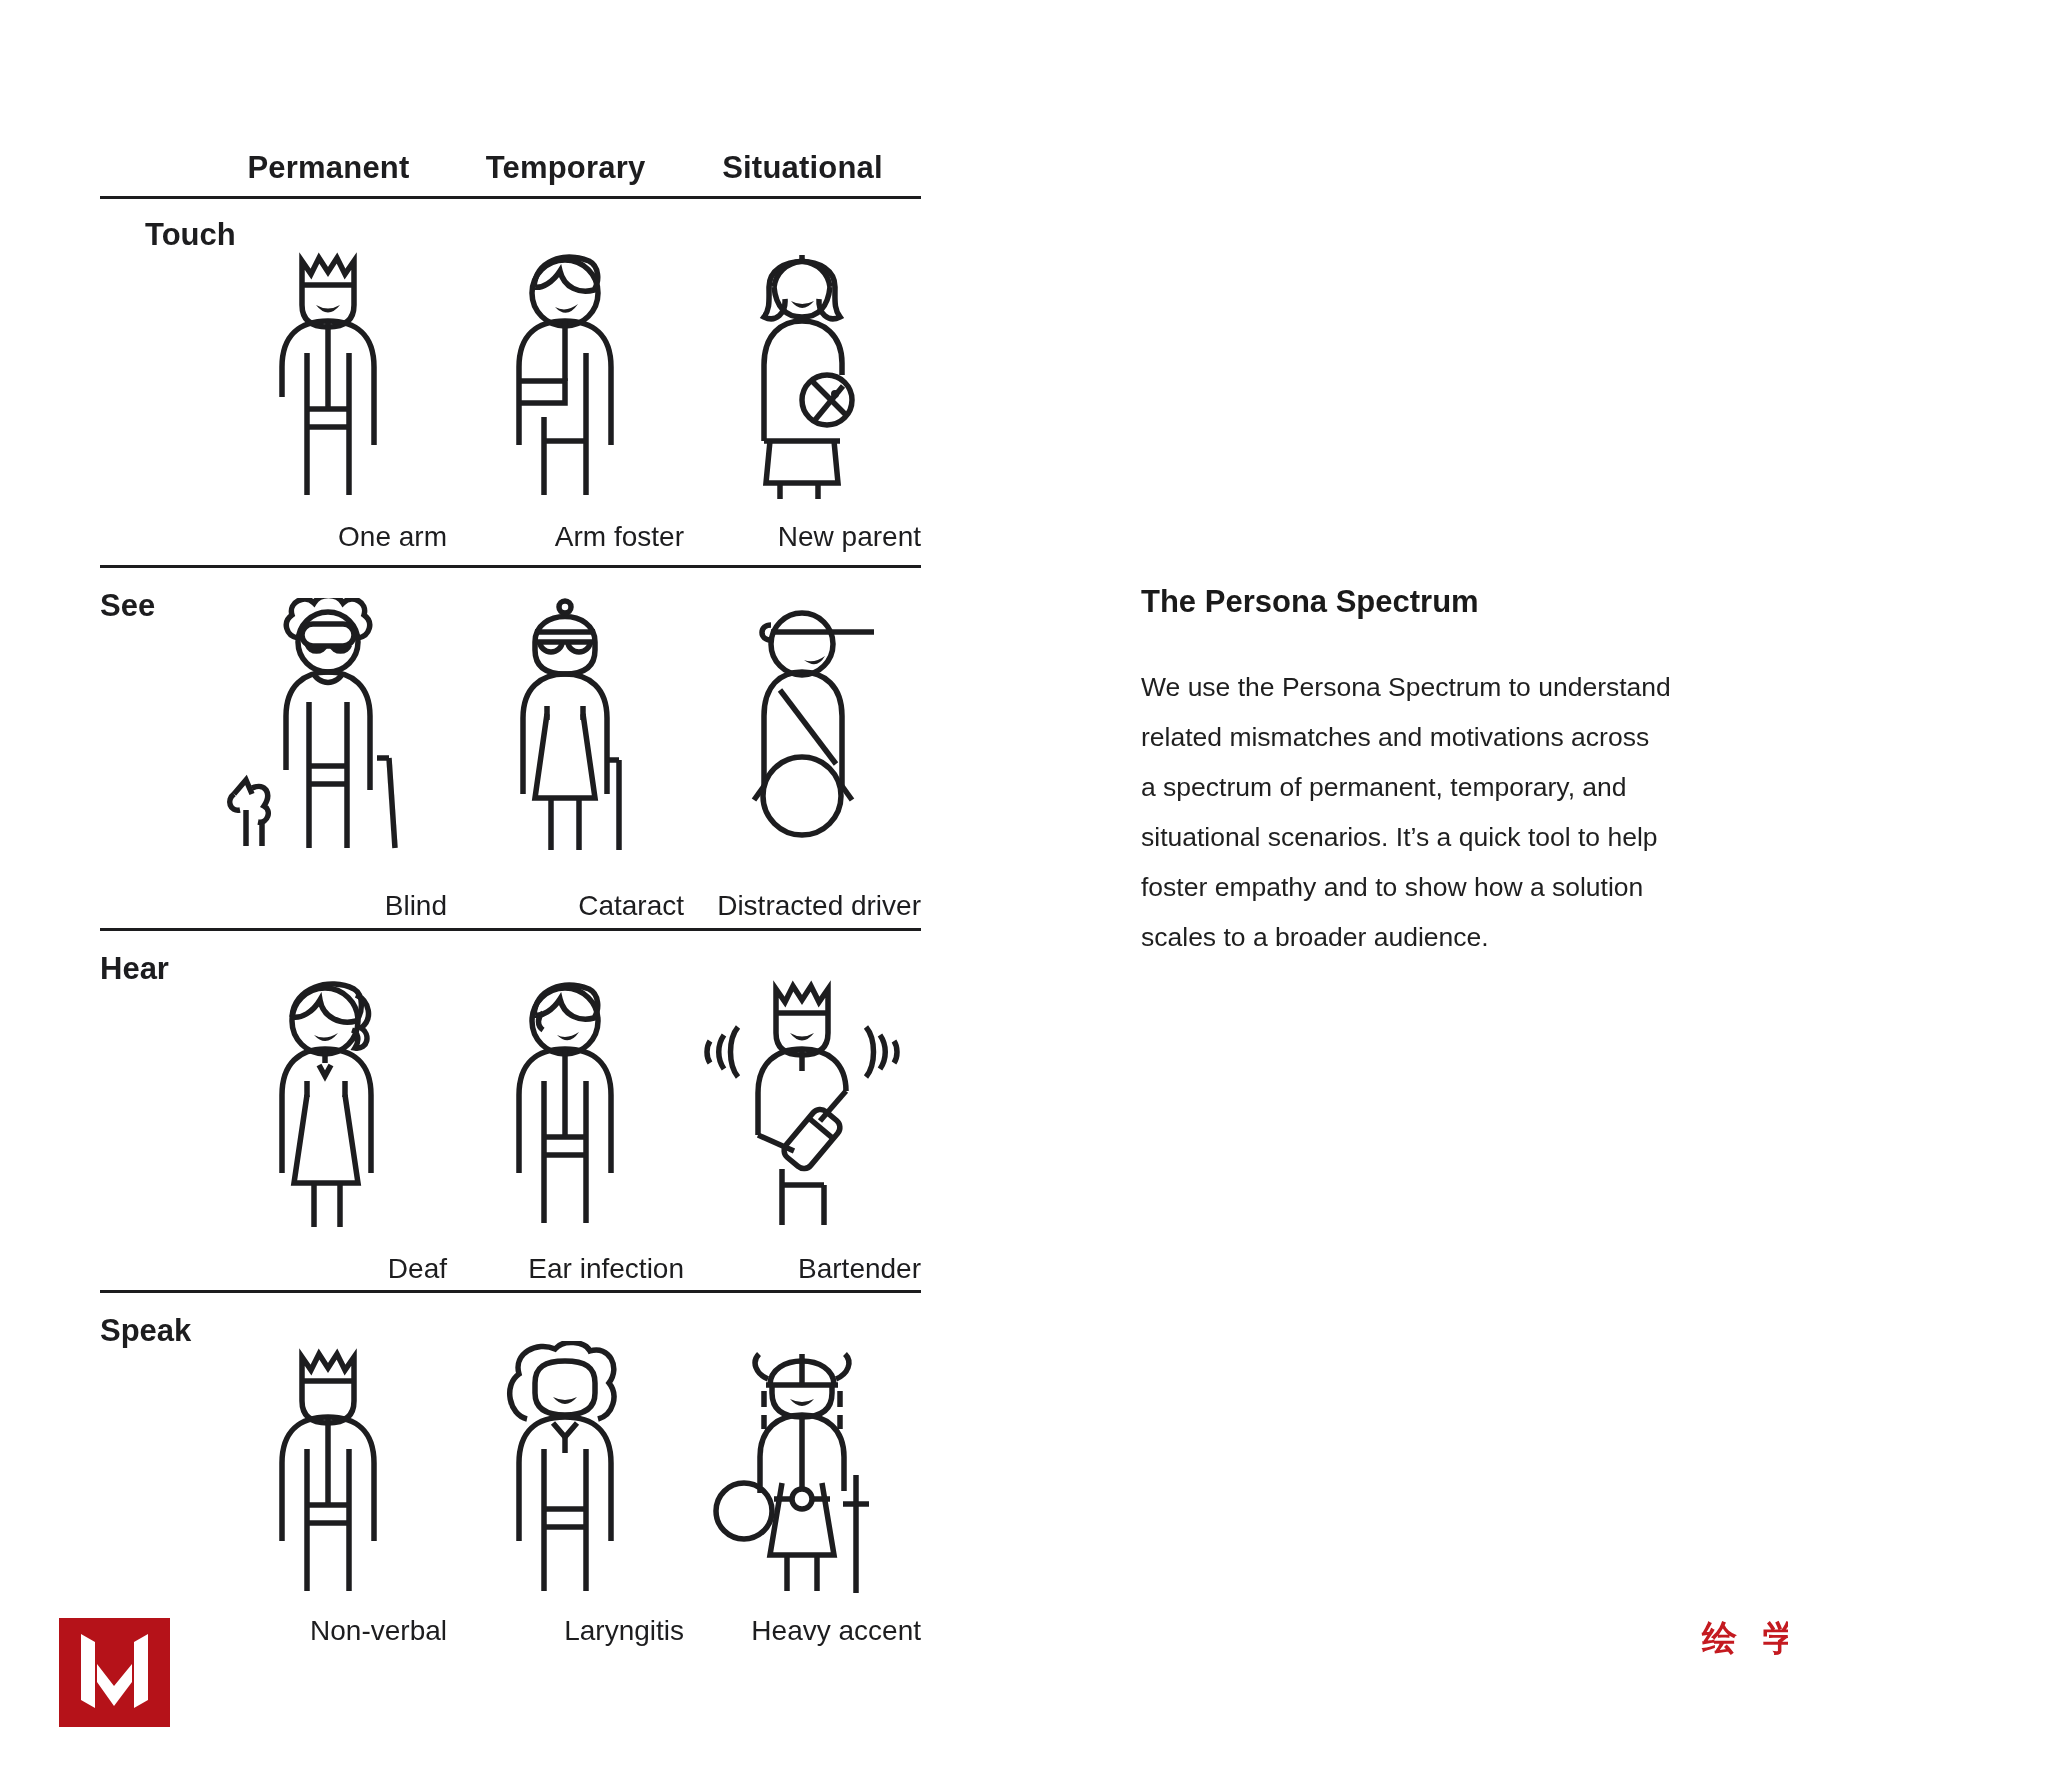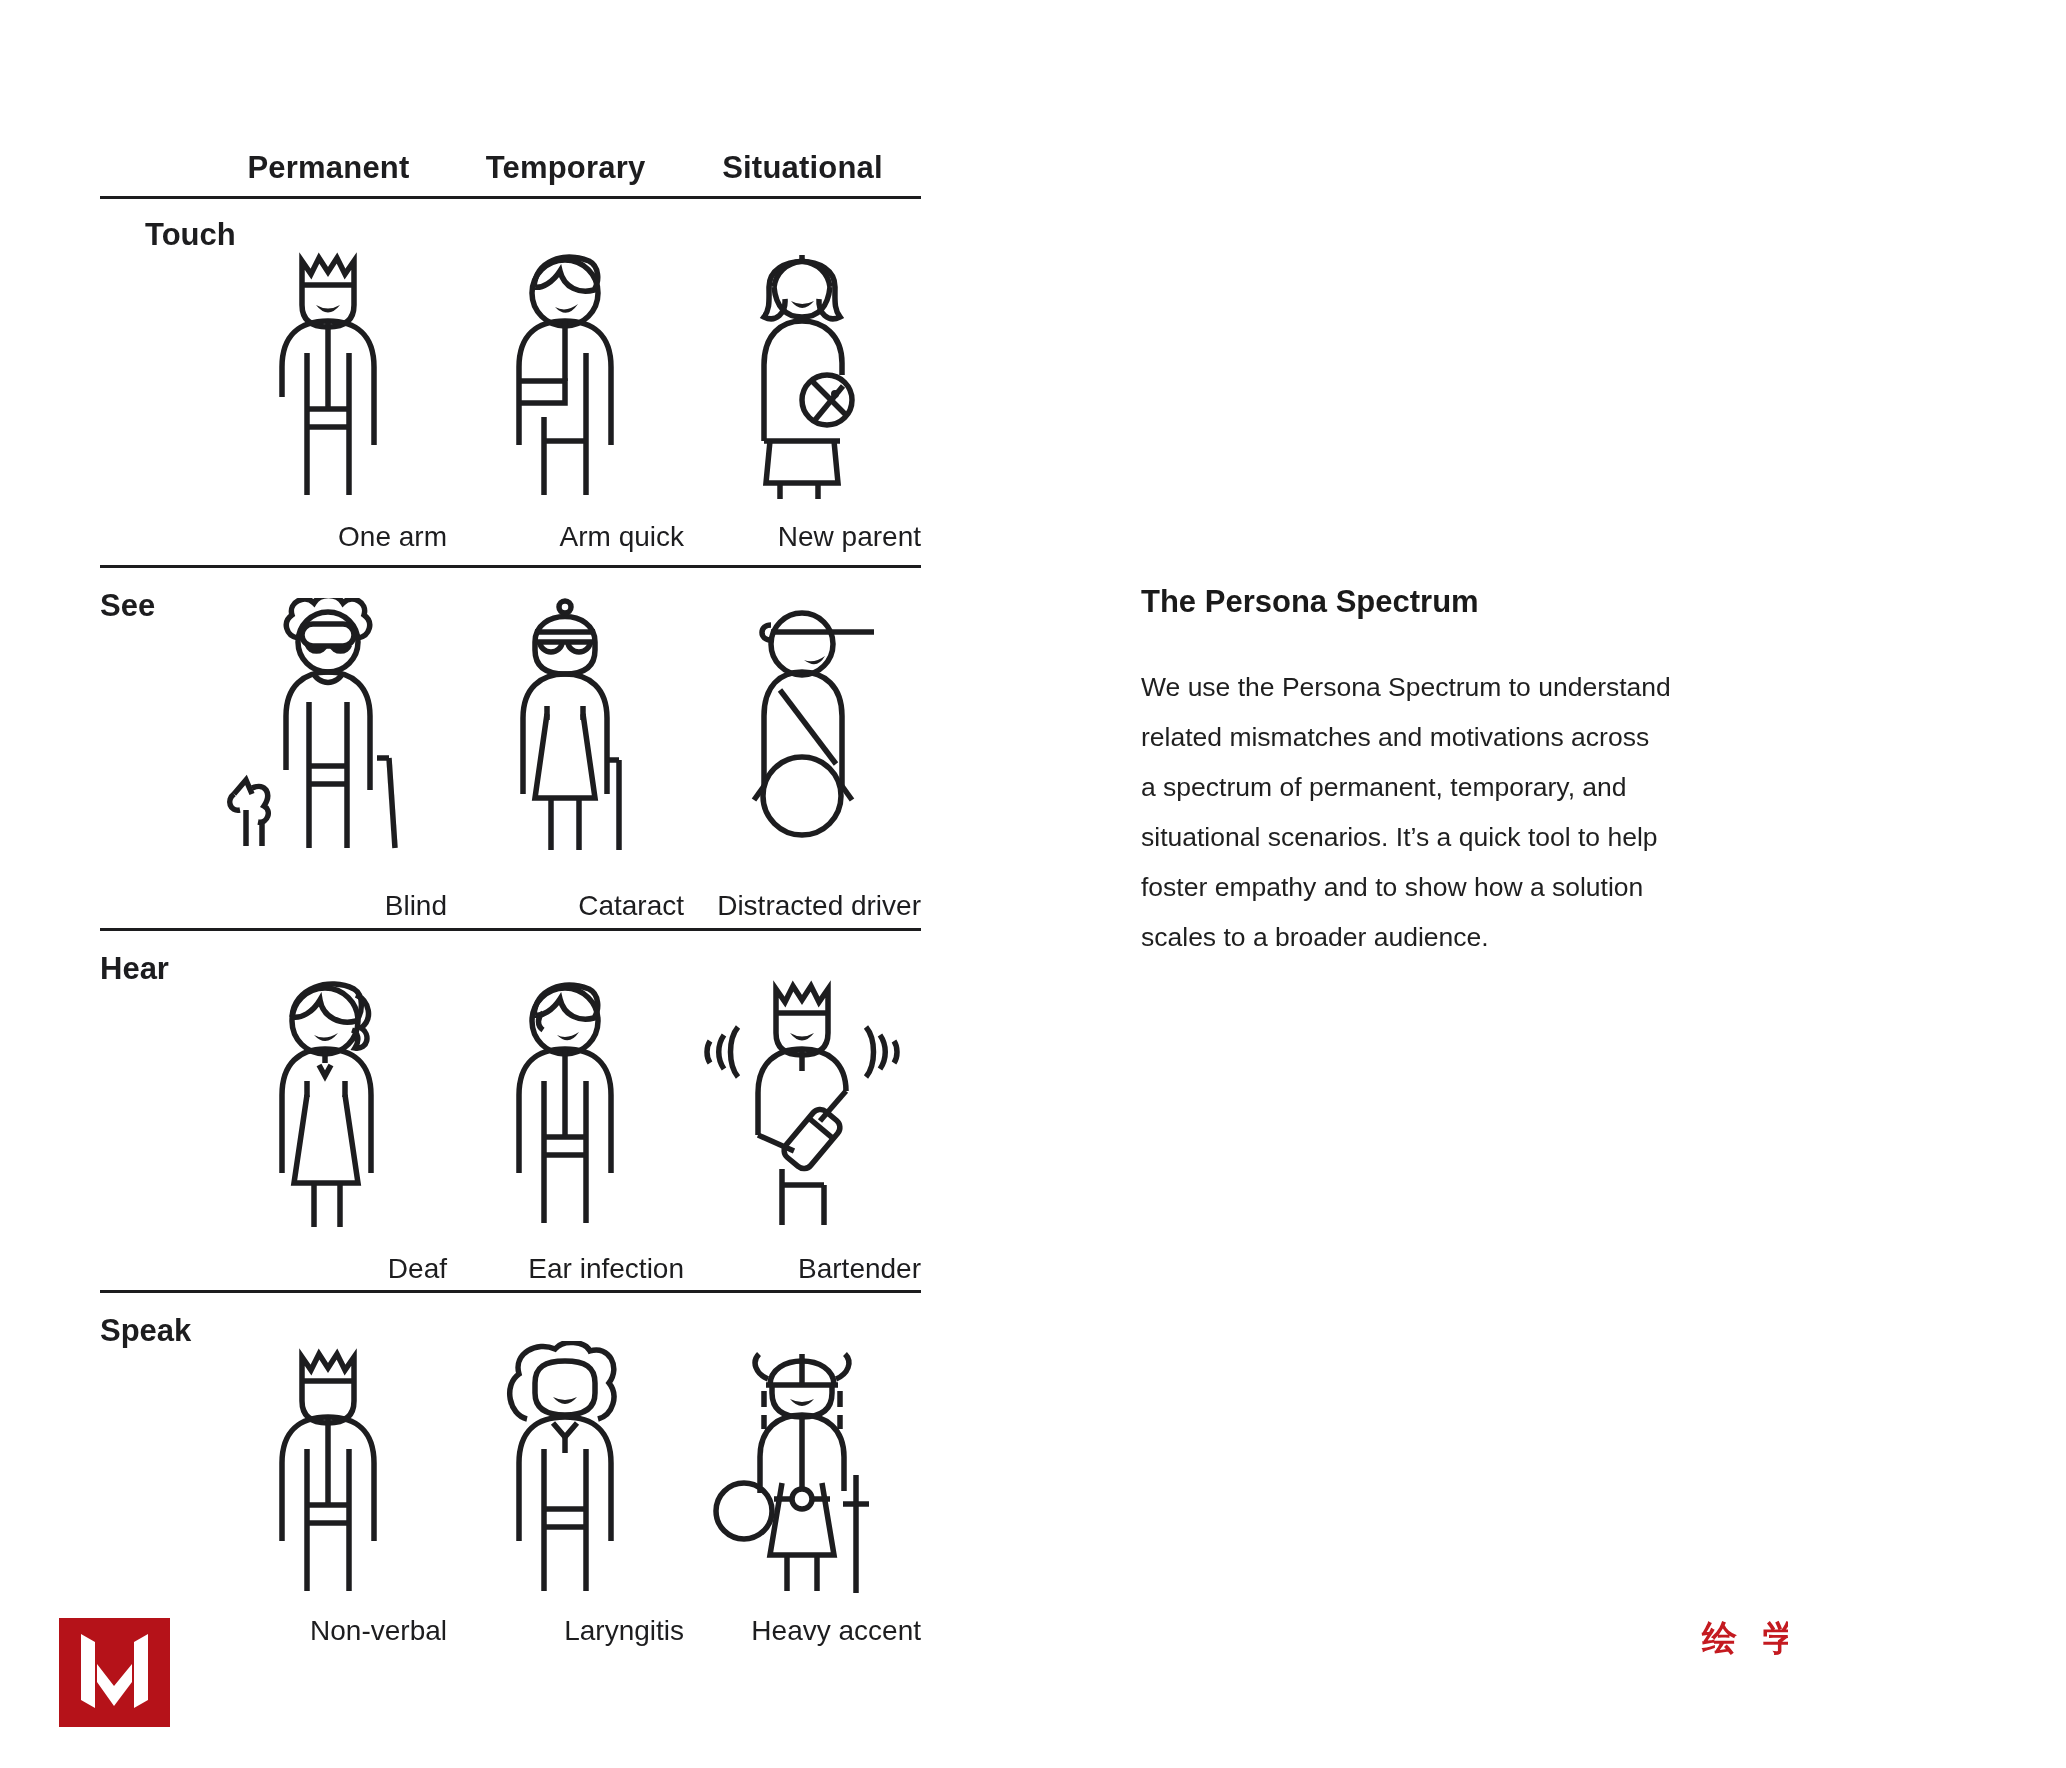--- a/index.html
+++ b/index.html
@@ -65,21 +65,21 @@
           <circle cx="118" cy="48" r="33"></circle>
           <path d="M87,42 C89,16 116,6 142,16 C152,21 153,36 147,45 C133,49 117,43 113,26 C106,37 95,44 87,42"></path>
           <path class="fill" d="M108,62 Q120,75 131,59 Q119,68 108,62 Z"></path>
           <path d="M72,200 V122 C72,90 90,76 118,76 C146,76 164,90 164,122 V200"></path>
           <path d="M72,136 H118 V158 H72"></path>
           <path d="M97,250 V172"></path>
             <path d="M139,250 V108"></path>
           <path d="M118,76 V136"></path>
           <path d="M97,196 H139"></path>
         </svg>
-        <div class="caption">Arm quick</div>
+        <div class="caption">Arm foster</div>
       </div>
       <div class="cell">
         <svg class="figure" viewBox="0 0 237 256">
           <path d="M85,42 C85,8 151,8 151,42 C151,56 150,64 156,72 C144,78 134,68 135,54"></path>
           <path d="M85,42 C85,56 86,64 80,72 C92,78 102,68 101,54"></path>
           <path d="M118,10 V16 C102,18 92,28 90,42"></path>
           <path d="M118,16 C134,18 144,28 146,42"></path>
           <path d="M90,42 C92,62 102,72 118,72 C134,72 144,62 146,42"></path>
           <path class="fill" d="M107,56 Q118,70 130,56 Q118,62 107,56 Z"></path>
           <path d="M80,196 V120 C80,90 97,76 118,76 C139,76 158,90 158,118 V130"></path>

